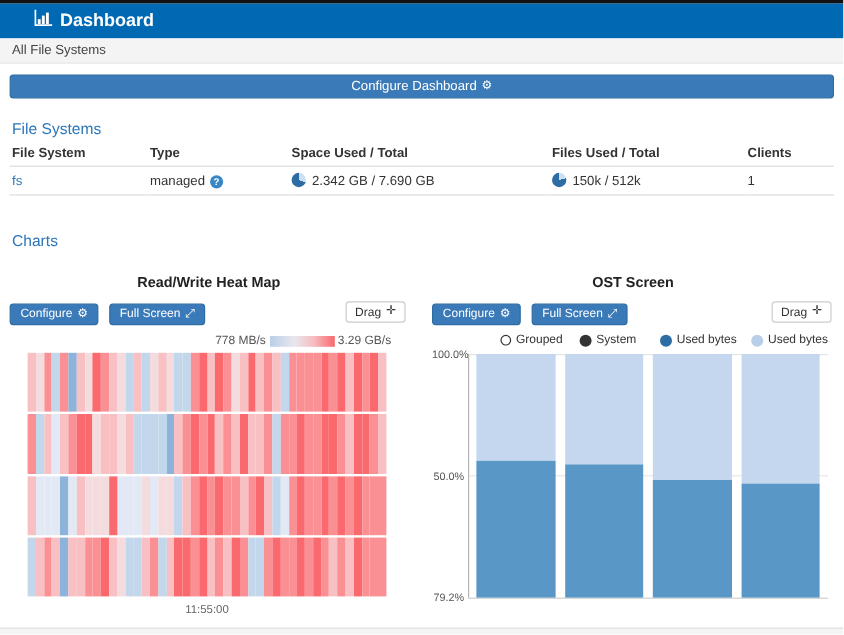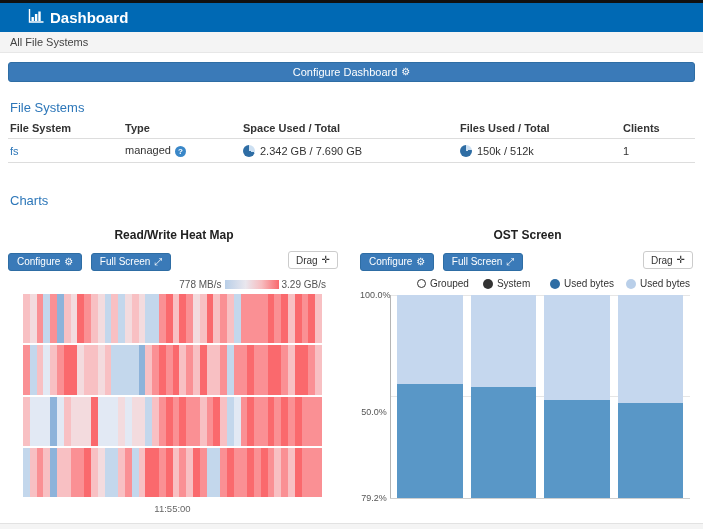--- a/index.html
+++ b/index.html
@@ -62,21 +62,21 @@
 
   
   .ctrl-row { position:absolute; top:56px; left:0; width:100%; height:14px; font-size:10px; color:#333; }
   .ctrl-left { position:absolute; left:57px; display:flex; gap:14px; align-items:center; }
   .ctrl-right { position:absolute; right:5px; display:flex; gap:12px; align-items:center; }
   .ctrl-item { display:flex; align-items:center; gap:4px; cursor:pointer; }
   .radio-empty { width:9px; height:9px; border:1.5px solid #333; border-radius:50%; background:#fff; }
   .radio-filled { width:10px; height:10px; border-radius:50%; background:#333; }
   .legend-dot { width:10px; height:10px; border-radius:50%; }
   .ost-ylabel { position:absolute; left:0; width:28px; text-align:center; font-size:9px; color:#555; }
-  .yl-100 { top:68px; } .yl-50 { top:170px;margin-top:15px; } .yl-0 { top:271px; }
+  .yl-100 { top:68px; } .yl-50 { top:170px; } .yl-0 { top:271px; }
   .ost-axis { position:absolute; left:30px; top:73px; height:203px; border-left:1px solid #b5b5b5; }
   .gridline { position:absolute; left:30px; width:300px; border-top:1px solid #e6e6e6; }
   .gl-100 { top:73px; } .gl-50 { top:174px; } .gl-0 { top:276px; border-top-color:#cfcfcf; }
   .ost-bars { position:absolute; left:37px; top:73px; width:286px; height:203px; display:flex; gap:8px; }
   .ost-bar { flex:1; height:100%; display:flex; flex-direction:column; }
   .seg { width:100%; }
 
   .footer-strip { position:absolute; left:0; top:523px; width:703px; height:6px; background:#f4f4f4; border-top:1px solid #e2e2e2; }
 </style>
 </head>

